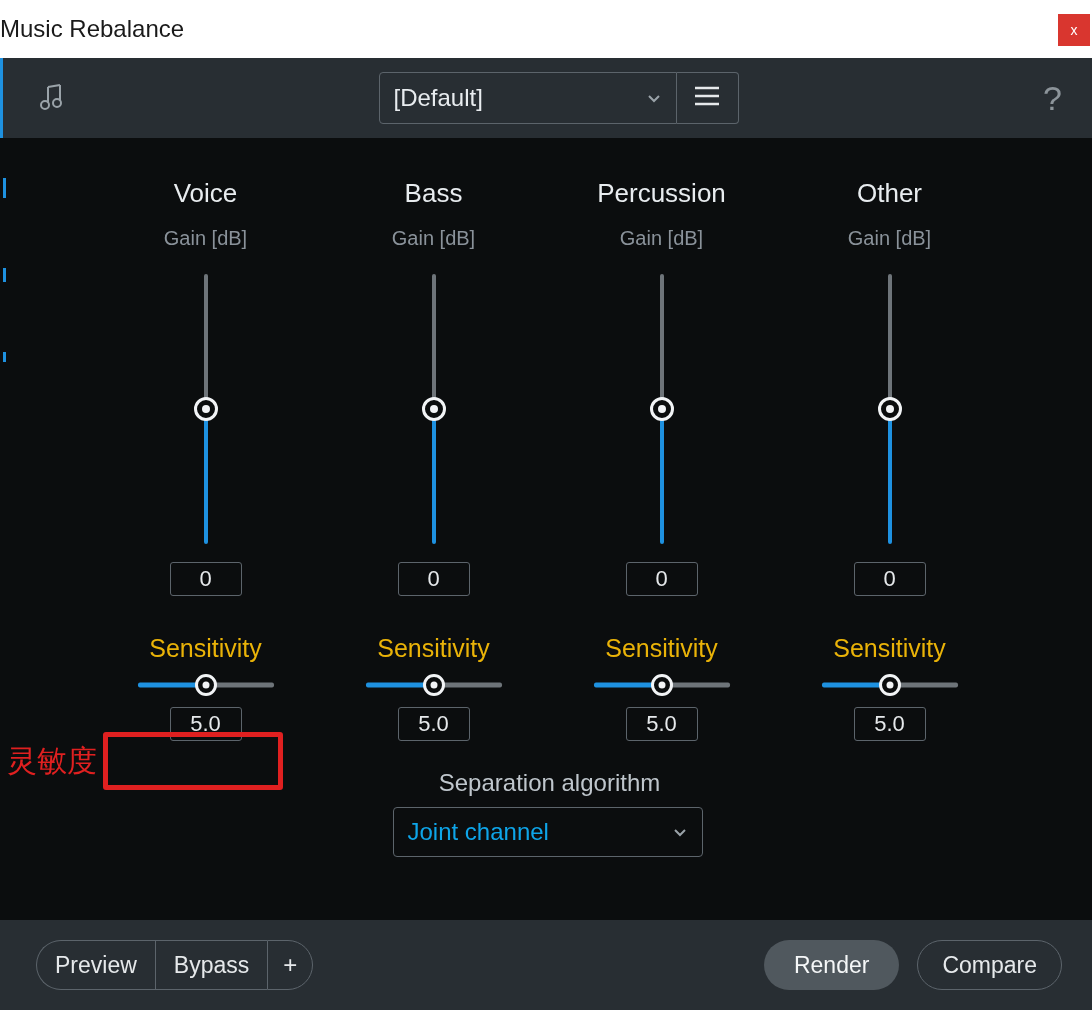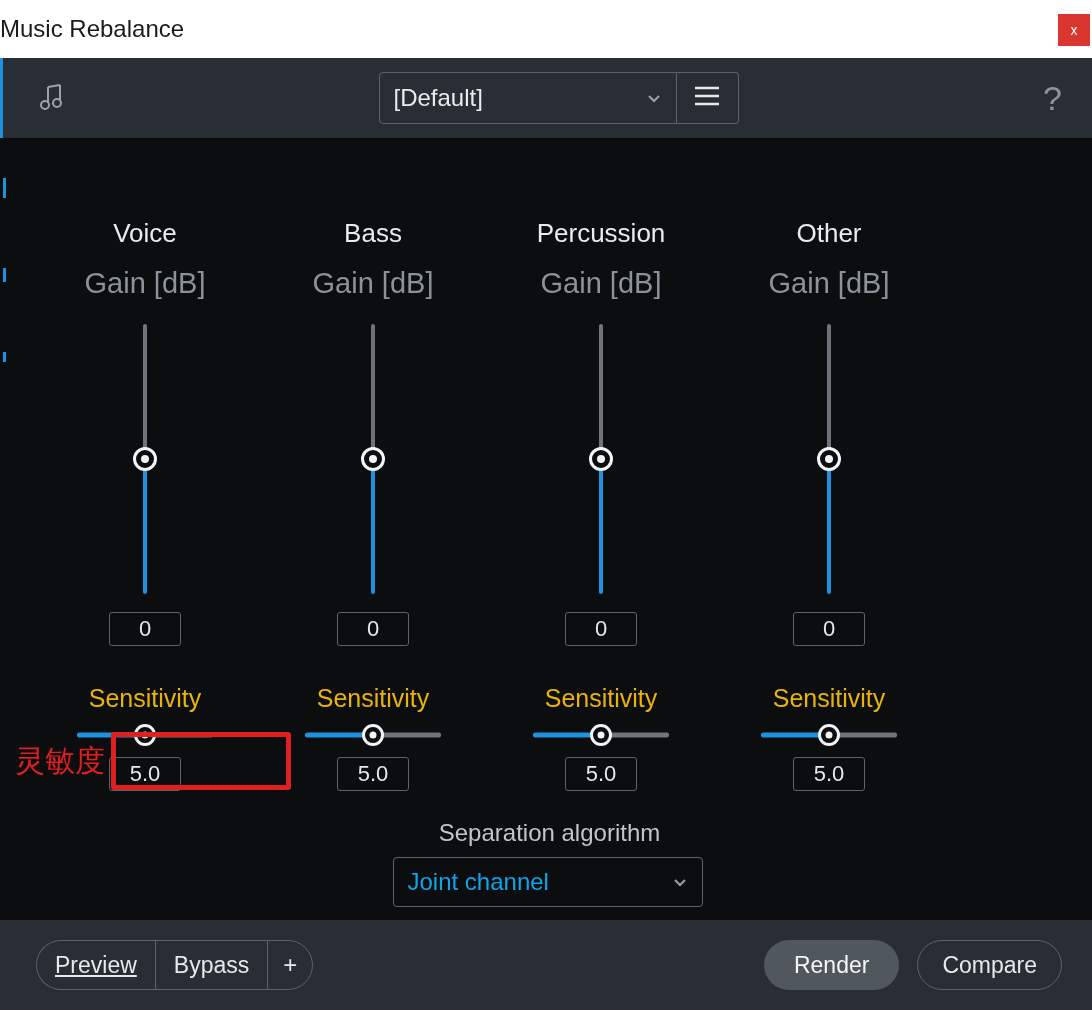--- a/index.html
+++ b/index.html
@@ -54,27 +54,27 @@
     background: #0b0d0e; height: 782px; padding: 40px 30px 20px 30px; position: relative;
     border-left: 3px solid #0b0d0e;
   }
   .main-left-accent { position:absolute; left:0; top:0; width:3px; height:100%; }
   .main-left-accent .seg { width:3px; background:#1e91e0; margin-bottom:70px; }
   .main-left-accent .seg.s1{ height:20px; margin-top:40px;}
   .main-left-accent .seg.s2{ height:14px;}
   .main-left-accent .seg.s3{ height:10px;}
 
   .channels {
-    display: flex; gap: 4px; margin-top: 40px;
+    display: flex; justify-content: center; gap: 4px;
   }
   .channel {
     width: 224px; display: flex; flex-direction: column; align-items: center; position: relative;
   }
   .ch-name { color: #e8ecef; font-size: 26px; font-weight: 400; margin-bottom: 18px; }
-  .ch-gain-label { color: #8a929a; font-size: 29px; margin-bottom: 24px; }
+  .ch-gain-label { color: #8a929a; font-size: 20px; margin-bottom: 24px; }
 
   
   .vslider {
     width: 24px; height: 270px; position: relative; margin-bottom: 18px;
   }
   .vslider .track-top {
     position: absolute; left: 50%; top: 0; width: 4px; height: 50%;
     background: #6e7479; transform: translateX(-50%); border-radius: 2px;
   }
   .vslider .track-bottom {
@@ -118,21 +118,21 @@
   }
   .hslider .thumb::after {
     content: ""; position: absolute; left: 50%; top: 50%; width: 7px; height: 7px;
     background: #f2f4f6; border-radius: 50%; transform: translate(-50%, -50%);
   }
 
   .sens-value { width: 72px; }
 
   
   .annotation {
-    position: absolute; left: 12px; top: 594px; display: flex; align-items: center; pointer-events:none;
+    position: absolute; left: 4px; top: 594px; display: flex; align-items: center; pointer-events:none;
   }
   .annotation .cn { color: #e02020; font-size: 30px; font-weight: 500; margin-right: 6px; }
   .annotation .redbox {
     width: 180px; height: 58px; border: 5px solid #e02020; border-radius: 3px;
   }
 
   
   .sep-area {
     display: flex; flex-direction: column; align-items: center; margin-top: 28px;
   }
@@ -150,21 +150,21 @@
   .footer {
     height: 90px; background: #282e33; display: flex; align-items: center;
     padding: 0 30px 0 36px;
   }
   .btn-group { display: flex; }
   .ft-btn {
     height: 50px; border: 1px solid #5c646b; background: transparent; color: #e6e9eb;
     font-size: 23px; display: flex; align-items: center; justify-content: center;
     cursor: pointer; padding: 0 18px;
   }
-  .ft-btn.preview { border-top-left-radius: 25px; border-bottom-left-radius: 25px; border-right: none; text-decoration: underline; }
+  .ft-btn.preview { border-top-left-radius: 25px; border-bottom-left-radius: 25px; border-right: none; }
   .ft-btn.bypass { border-right: none; }
   .ft-btn.plus { width: 46px; padding: 0; border-top-right-radius: 25px; border-bottom-right-radius: 25px; font-size:24px;}
   .ft-btn.compare { border-radius: 25px; margin-left: 18px; padding: 0 24px; }
   .ft-btn.render {
     margin-left: auto; background: #50585e; border: none; border-radius: 25px;
     padding: 0 30px; color: #f5f7f8;
   }
 </style>
 </head>
 <body>

